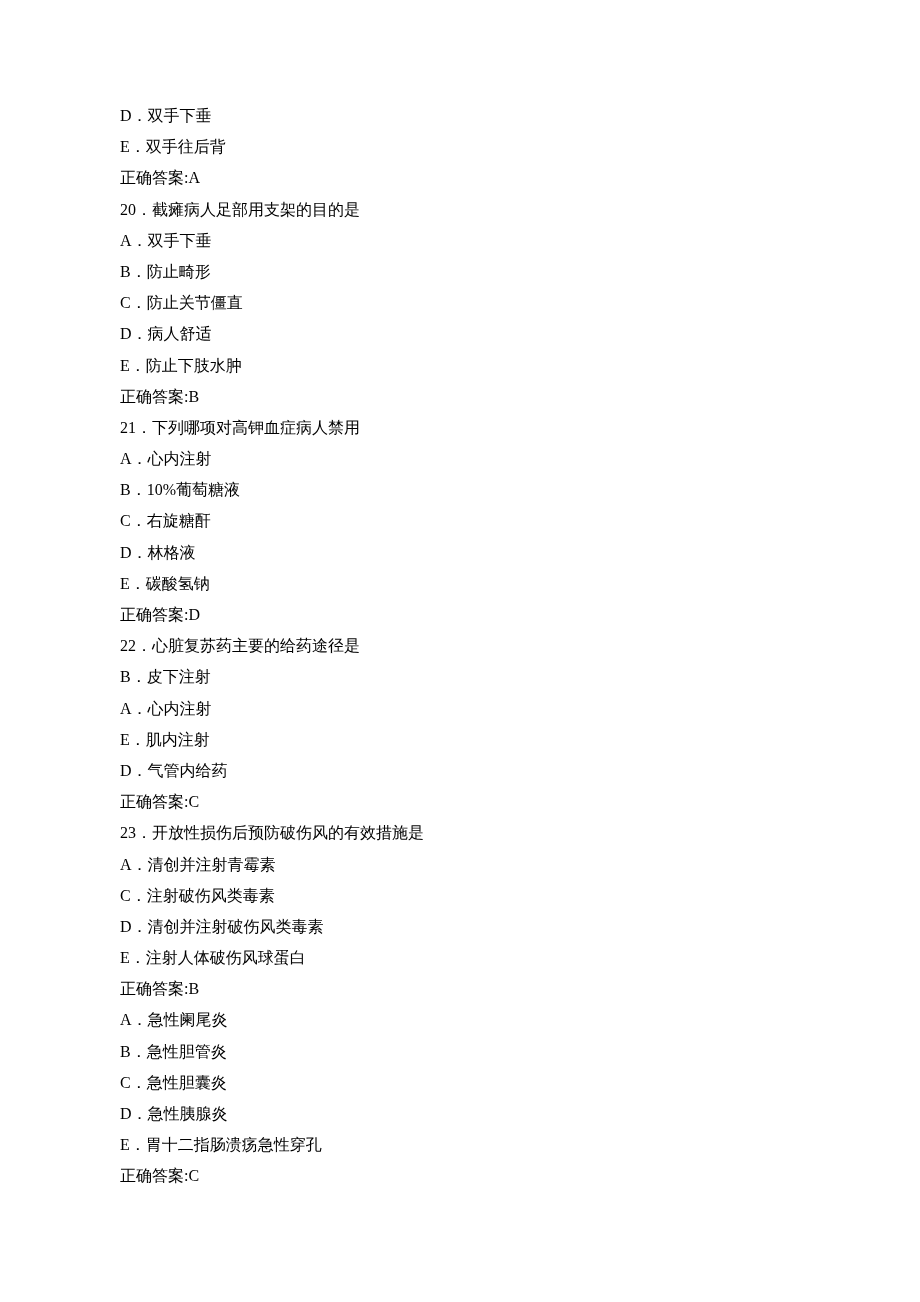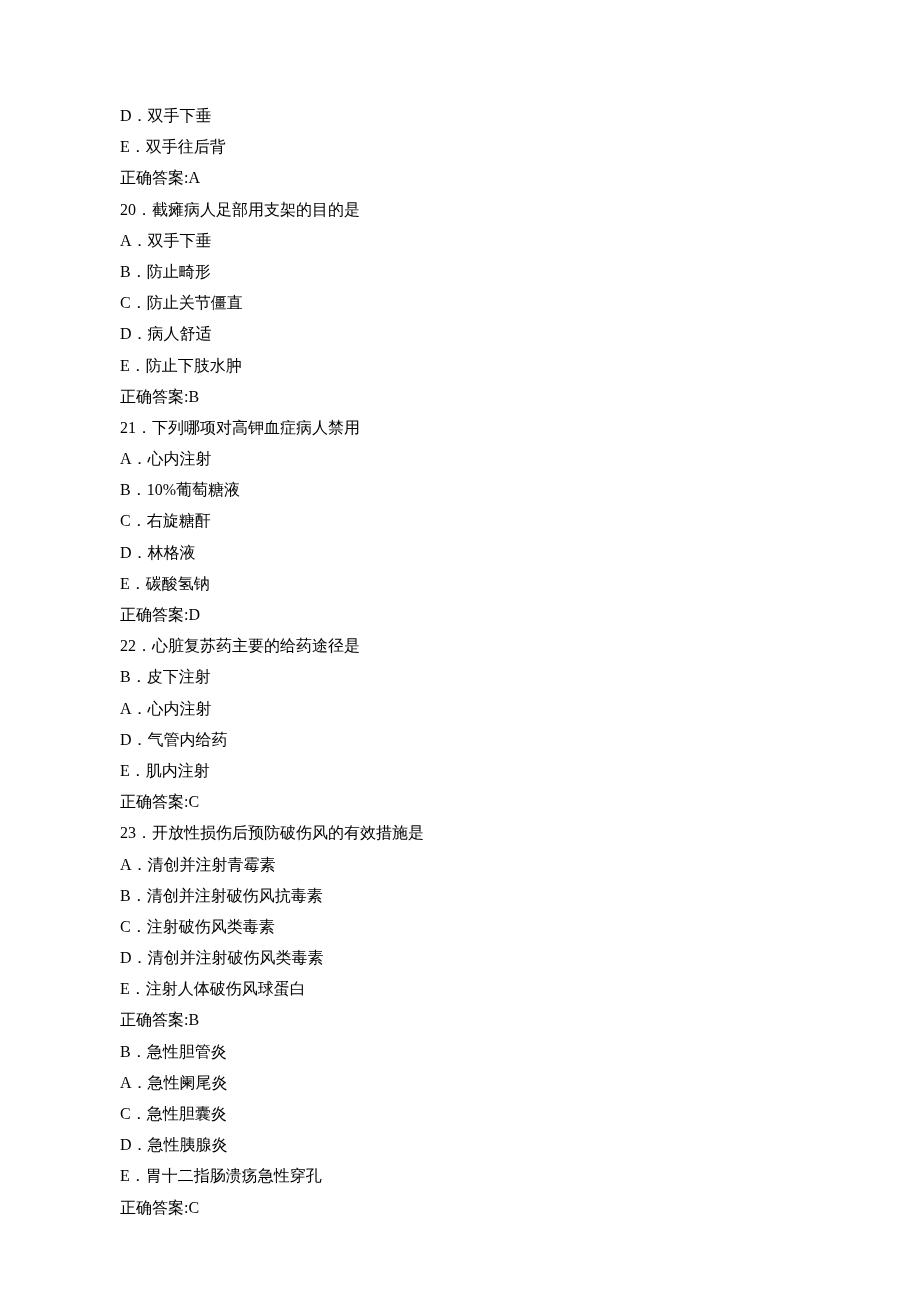--- a/index.html
+++ b/index.html
@@ -34,29 +34,28 @@
     <div class="line">21．下列哪项对高钾血症病人禁用</div>
     <div class="line">A．心内注射</div>
     <div class="line">B．10%葡萄糖液</div>
     <div class="line">C．右旋糖酐</div>
     <div class="line">D．林格液</div>
     <div class="line">E．碳酸氢钠</div>
     <div class="line">正确答案:D</div>
     <div class="line">22．心脏复苏药主要的给药途径是</div>
     <div class="line">B．皮下注射</div>
     <div class="line">A．心内注射</div>
+    <div class="line">E．肌内注射</div>
     <div class="line">D．气管内给药</div>
-    <div class="line">E．肌内注射</div>
     <div class="line">正确答案:C</div>
     <div class="line">23．开放性损伤后预防破伤风的有效措施是</div>
     <div class="line">A．清创并注射青霉素</div>
-    <div class="line">B．清创并注射破伤风抗毒素</div>
     <div class="line">C．注射破伤风类毒素</div>
     <div class="line">D．清创并注射破伤风类毒素</div>
     <div class="line">E．注射人体破伤风球蛋白</div>
     <div class="line">正确答案:B</div>
+    <div class="line">A．急性阑尾炎</div>
     <div class="line">B．急性胆管炎</div>
-    <div class="line">A．急性阑尾炎</div>
     <div class="line">C．急性胆囊炎</div>
     <div class="line">D．急性胰腺炎</div>
     <div class="line">E．胃十二指肠溃疡急性穿孔</div>
     <div class="line">正确答案:C</div>
   </div>
 
 </body></html>

